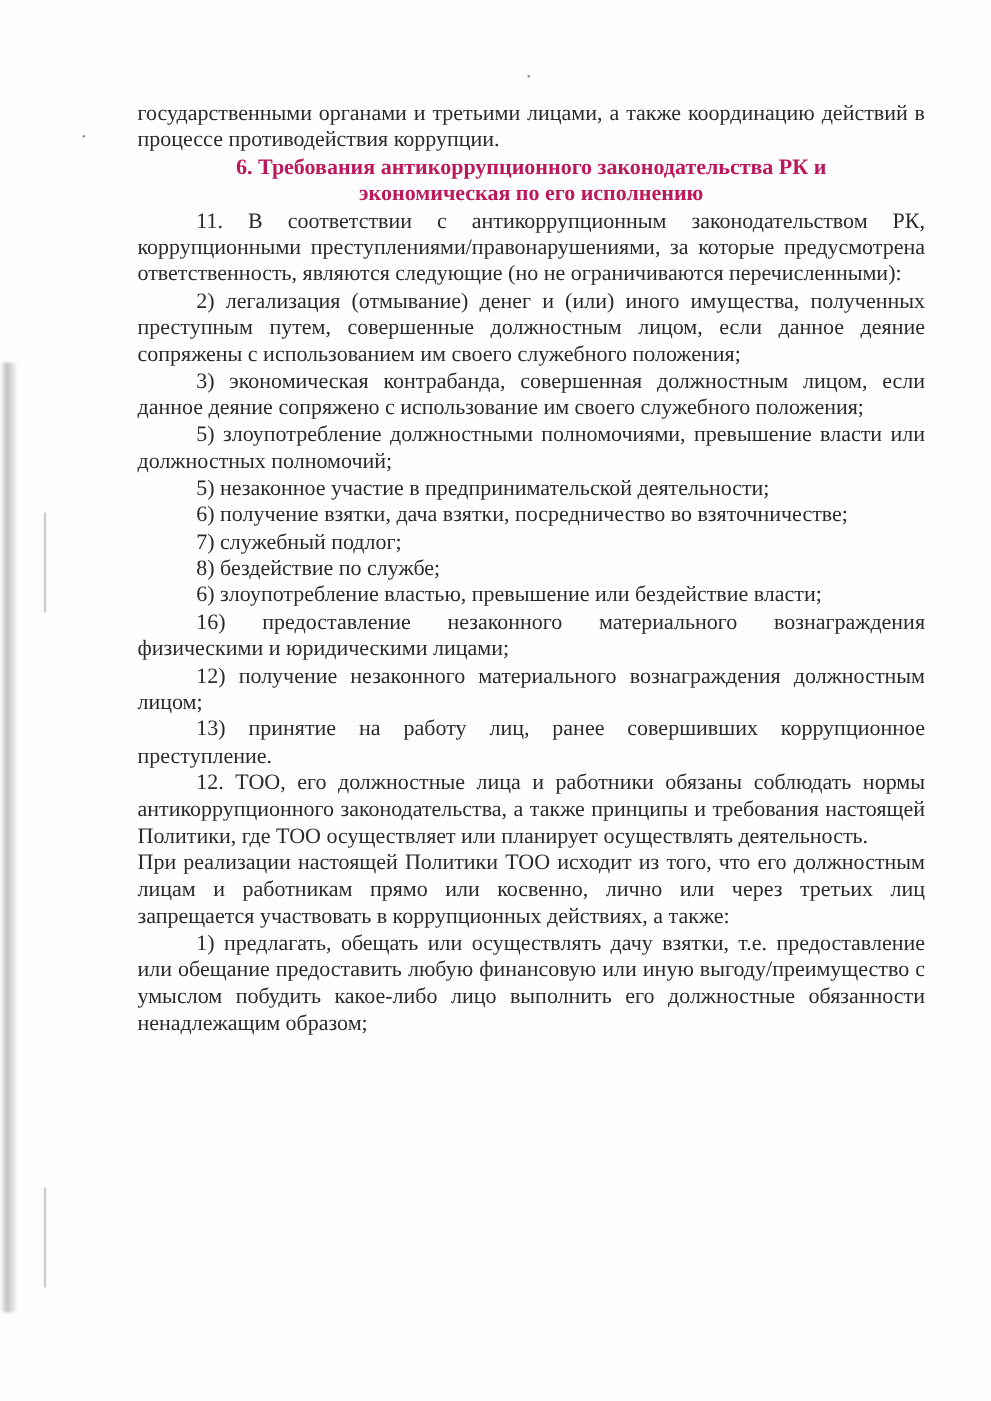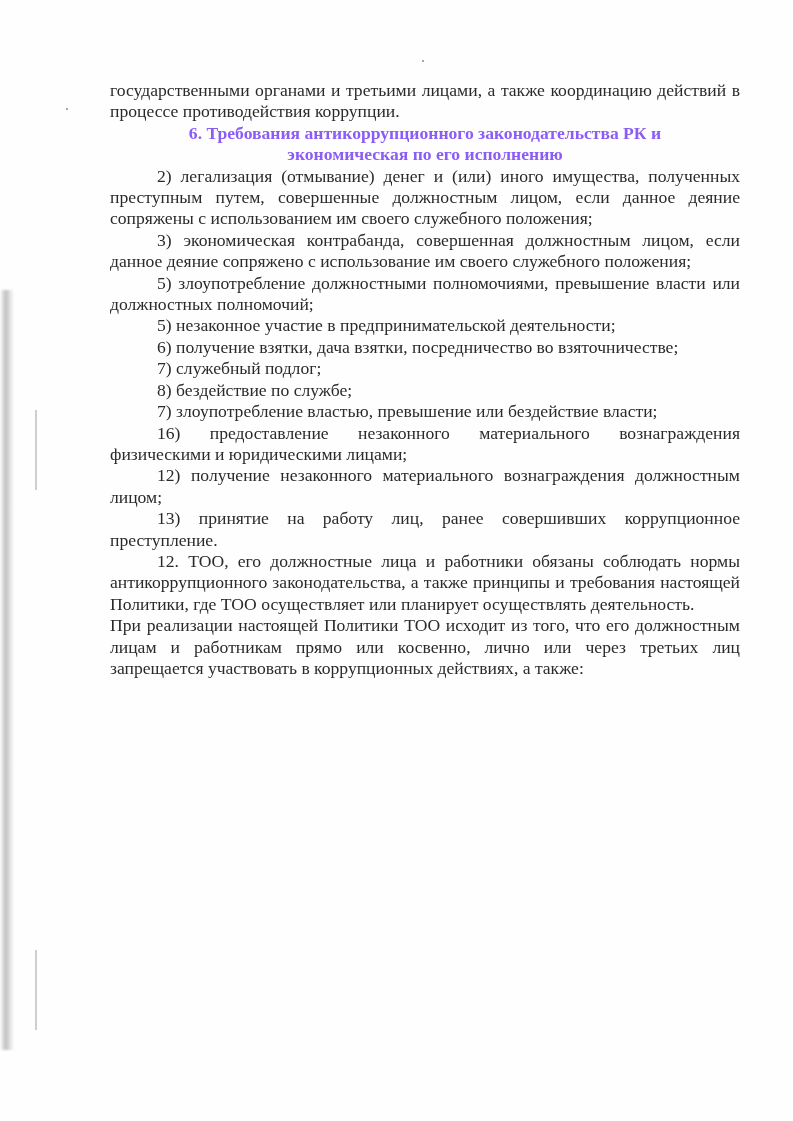--- a/index.html
+++ b/index.html
@@ -25,47 +25,49 @@
   .text {
     position: absolute; left: 110px; top: 80px; width: 630px;
     font-family: "Liberation Serif", serif; font-size: 17.6px; line-height: 21.4px;
     color: #2a2a2a;
   }
   .text p { margin: 0; text-align: justify; }
   .ind { text-indent: 47px; }
   .noind { text-indent: 0; }
   h2 {
     margin: 0; font-family: "Liberation Serif", serif; font-weight: bold;
-    font-size: 17.6px; line-height: 21.4px; text-align: center; color: #8b5cf6;
+    font-size: 17.6px; line-height: 21.4px; text-align: center; color: #be185d;
   }
   .last { text-align-last: justify; }
 </style>
 </head>
 <body>
 
 <div class="page">
   <div class="scan-edge"></div>
   <div class="scan-edge2"></div>
   <div class="scan-edge3"></div>
   <div class="dot" style="left:66px;top:108px"></div>
   <div class="dot" style="left:422px;top:60px"></div>
 
   <div class="text">
     <p class="noind">государственными органами и третьими лицами, а также координацию действий в процессе противодействия коррупции.</p>
     <h2>
       <span>6. Требования антикоррупционного законодательства РК и</span><br>
       <span>экономическая по его исполнению</span>
     </h2>
+    <p class="ind">11. В соответствии с антикоррупционным законодательством РК, коррупционными преступлениями/правонарушениями, за которые предусмотрена ответственность, являются следующие (но не ограничиваются перечисленными):</p>
     <p class="ind">2) легализация (отмывание) денег и (или) иного имущества, полученных преступным путем, совершенные должностным лицом, если данное деяние сопряжены с использованием им своего служебного положения;</p>
     <p class="ind">3) экономическая контрабанда, совершенная должностным лицом, если данное деяние сопряжено с использование им своего служебного положения;</p>
     <p class="ind">5) злоупотребление должностными полномочиями, превышение власти или должностных полномочий;</p>
     <p class="ind">5) незаконное участие в предпринимательской деятельности;</p>
     <p class="ind">6) получение взятки, дача взятки, посредничество во взяточничестве;</p>
     <p class="ind">7) служебный подлог;</p>
     <p class="ind">8) бездействие по службе;</p>
-    <p class="ind">7) злоупотребление властью, превышение или бездействие власти;</p>
+    <p class="ind">6) злоупотребление властью, превышение или бездействие власти;</p>
     <p class="ind">16) предоставление незаконного материального вознаграждения физическими и юридическими лицами;</p>
     <p class="ind">12) получение незаконного материального вознаграждения должностным лицом;</p>
     <p class="ind">13) принятие на работу лиц, ранее совершивших коррупционное преступление.</p>
     <p class="ind">12. ТОО, его должностные лица и работники обязаны соблюдать нормы антикоррупционного законодательства, а также принципы и требования настоящей Политики, где ТОО осуществляет или планирует осуществлять деятельность.</p>
     <p class="noind">При  реализации настоящей Политики ТОО исходит из того, что его должностным лицам и работникам прямо или косвенно, лично или через третьих лиц запрещается участвовать в коррупционных действиях, а также:</p>
+    <p class="ind">1) предлагать, обещать или осуществлять дачу взятки, т.е. предоставление или обещание предоставить любую финансовую или иную выгоду/преимущество с умыслом побудить какое-либо лицо выполнить его должностные обязанности ненадлежащим образом;</p>
   </div>
 </div>
 
 </body></html>

